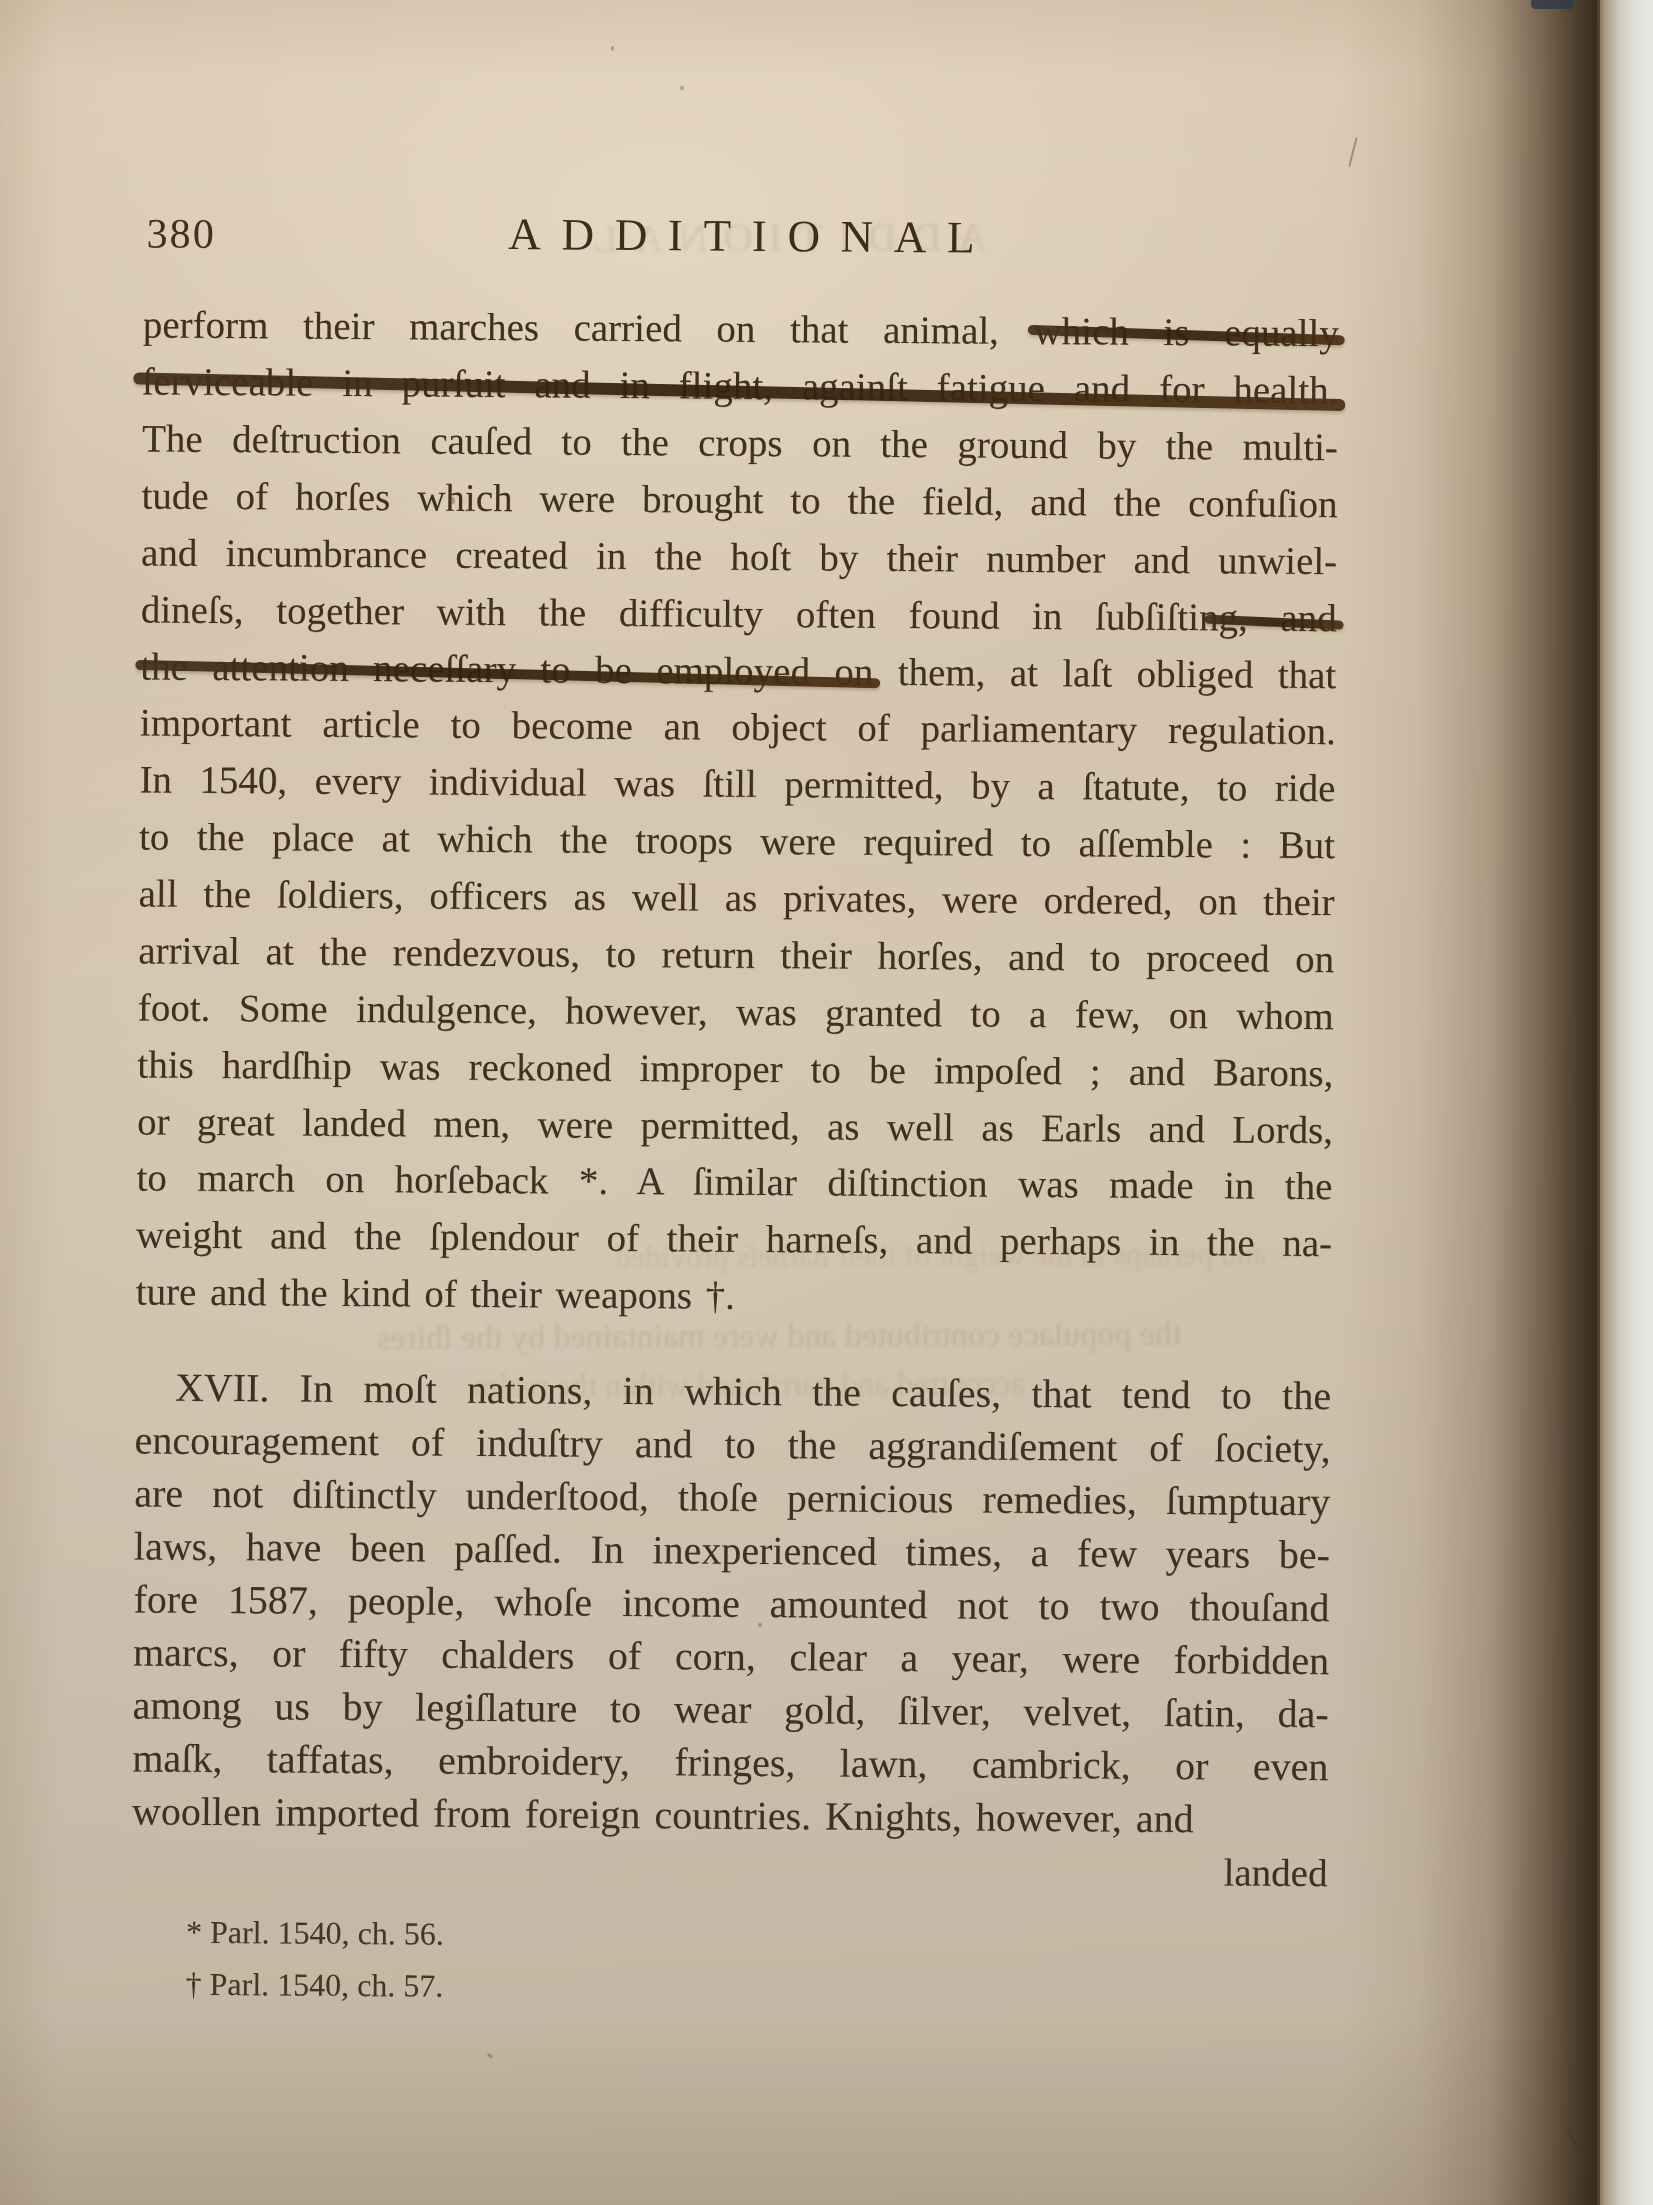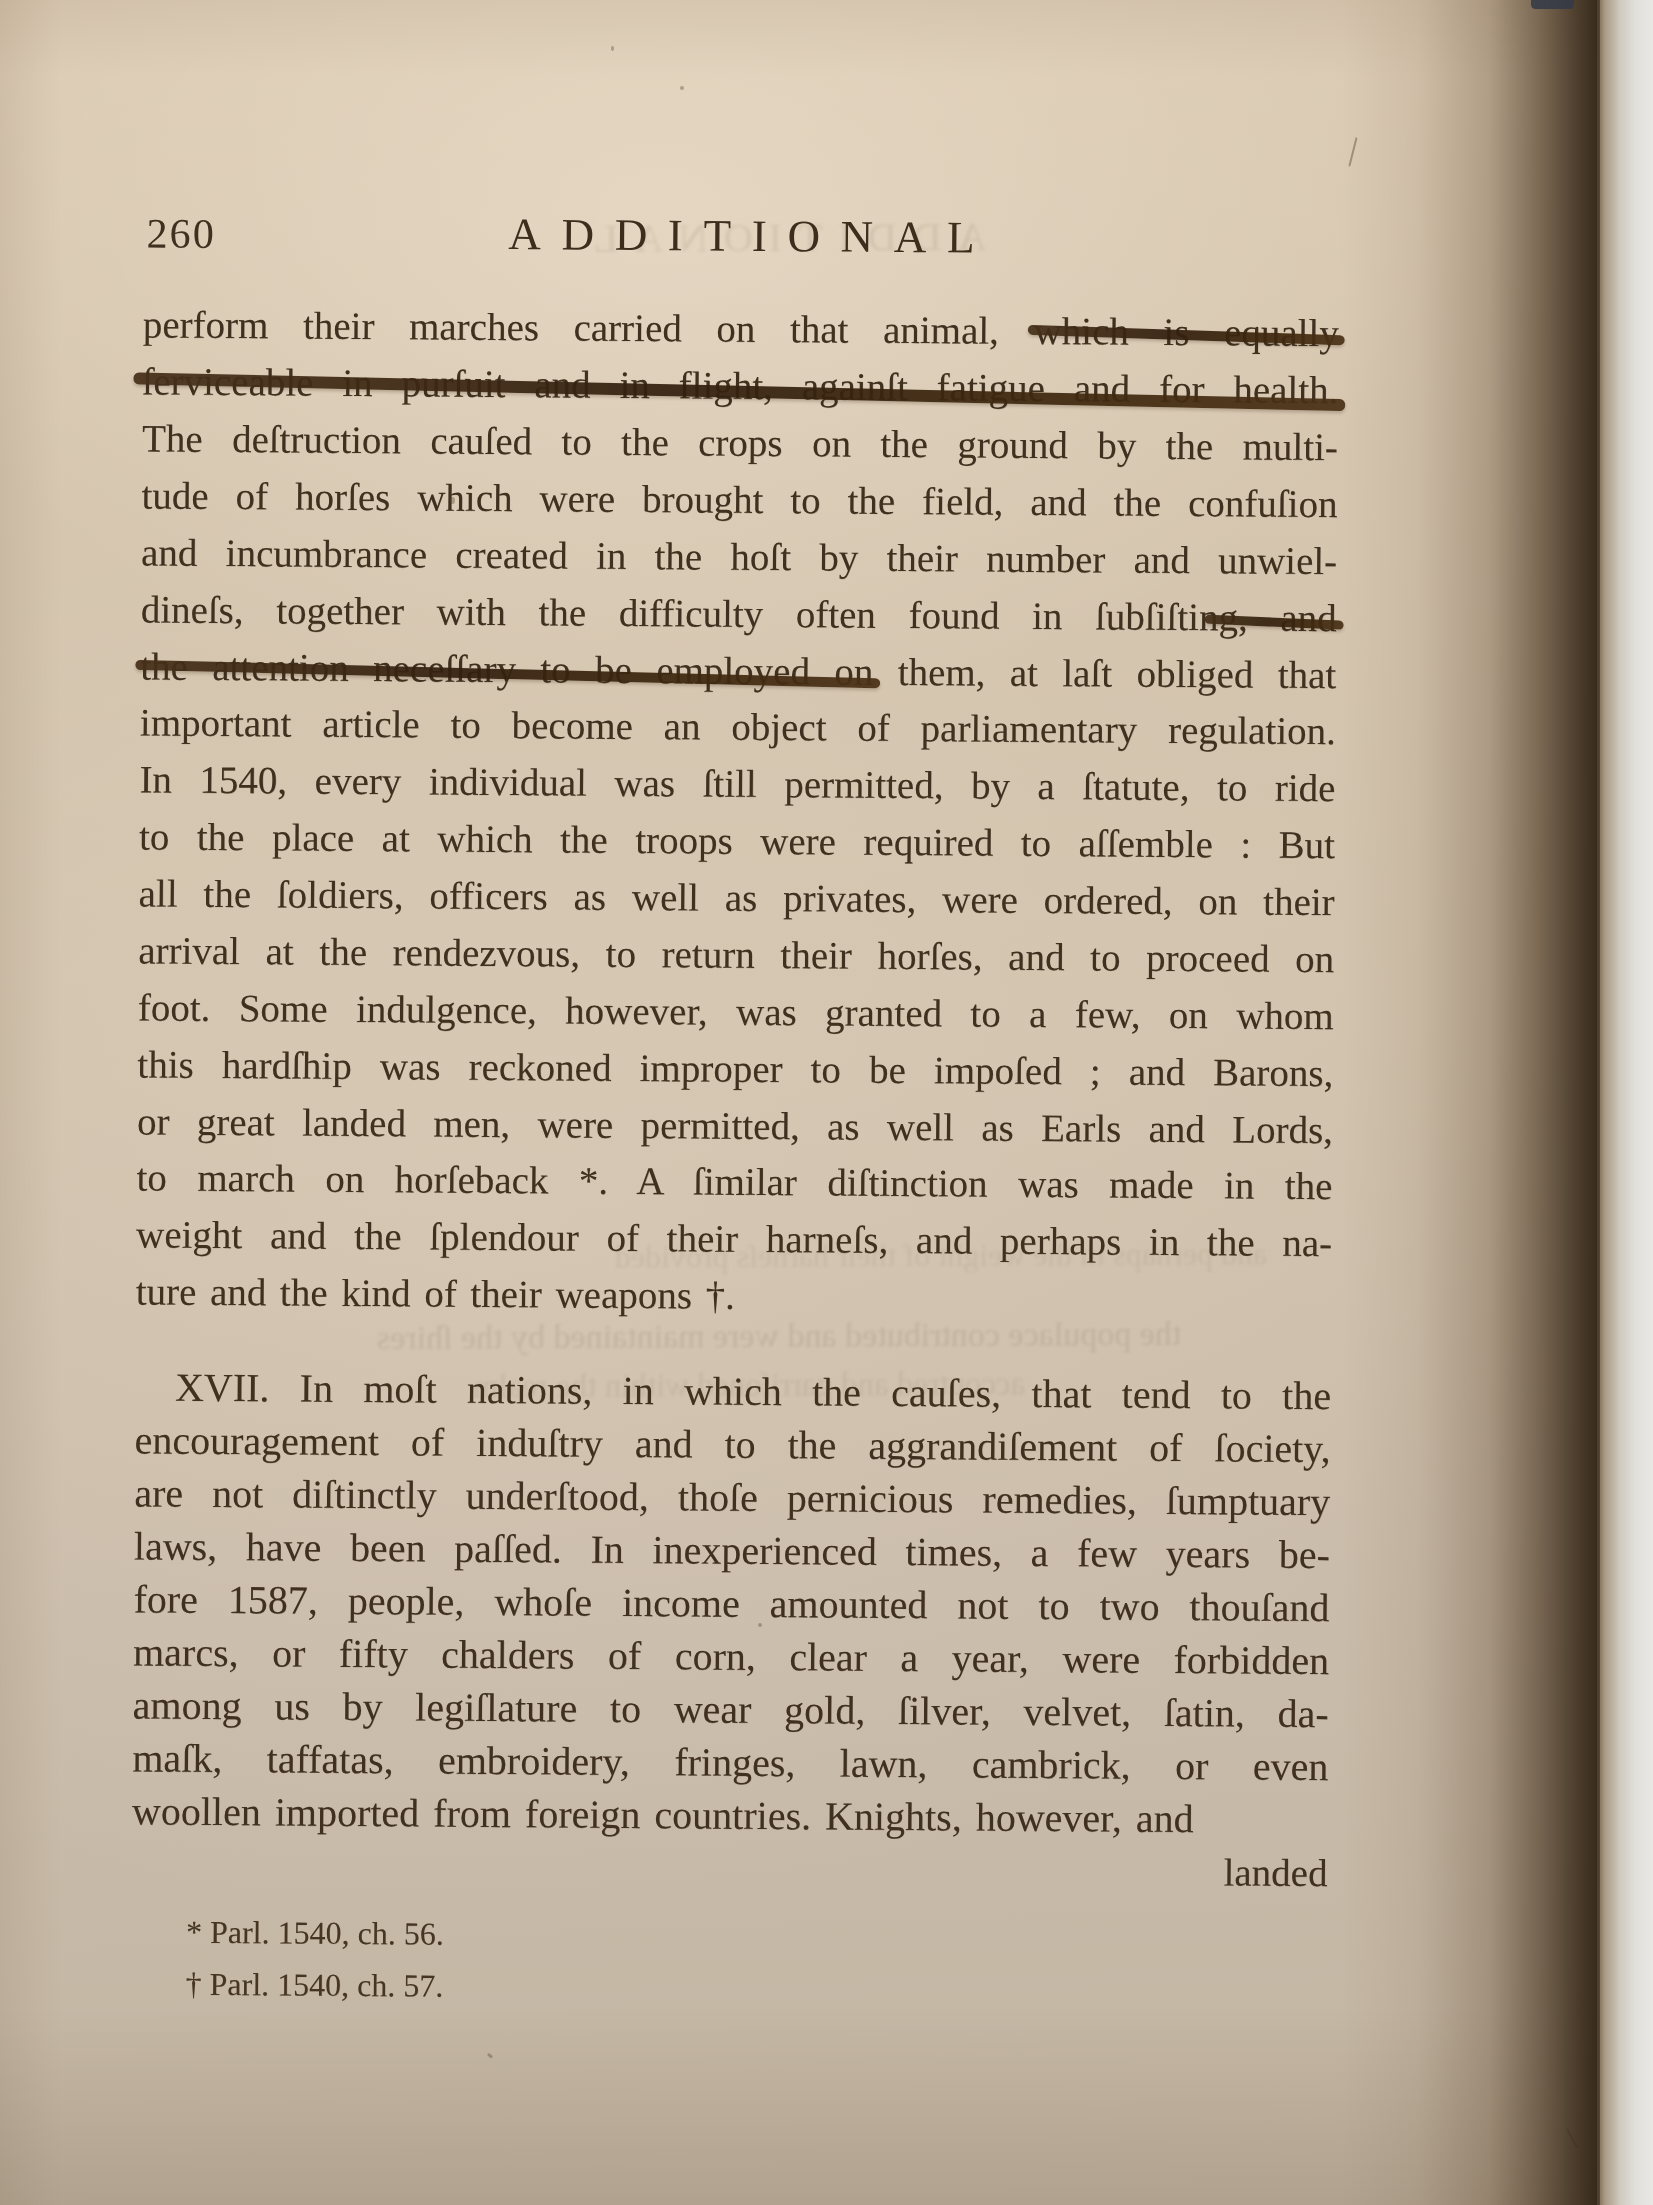--- a/index.html
+++ b/index.html
@@ -94,21 +94,21 @@
   <div class="shade shade-left"></div>
   <div class="shade shade-bottom"></div>
 
   <div class="ghost" style="left:481px; top:214px; width:602px; font-size:40px; letter-spacing:.4em;">ADDITIONAL</div>
   <div class="ghost" style="left:558px; top:1237px; width:766px; font-size:32px; opacity:.11;">and perhaps in the weight of their harneſs provided</div>
   <div class="ghost" style="left:235px; top:1317px; width:1088px; font-size:34px; opacity:.16;">the populace contributed and were maintained by the ſhires</div>
   <div class="ghost" style="left:284px; top:1367px; width:930px; font-size:33px; opacity:.12;">accoutred and garriſoned within the realm</div>
 
   <div class="sheet">
 
-    <div class="pagenum">260</div>
+    <div class="pagenum">380</div>
     <div class="header">ADDITIONAL</div>
 
     <div class="ln p1" style="top:300px"><span>perform their marches carried on that animal, </span><span class="struck sk-a">which is equally</span></div>
     <div class="ln p1" style="top:357px"><span class="struck sk-b">ſerviceable in purſuit and in flight, againſt fatigue and for health.</span></div>
     <div class="ln p1" style="top:414px">The deſtruction cauſed to the crops on the ground by the multi-</div>
     <div class="ln p1" style="top:471px">tude of horſes which were brought to the field, and the confuſion</div>
     <div class="ln p1" style="top:528px">and incumbrance created in the hoſt by their number and unwiel-</div>
     <div class="ln p1" style="top:585px"><span>dineſs, together with the difficulty often found in ſubſiſting,</span><span class="struck sk-c"> and</span></div>
     <div class="ln p1" style="top:642px"><span class="struck sk-d">the attention neceſſary to be employed on</span><span> them, at laſt obliged that</span></div>
     <div class="ln p1" style="top:698px">important article to become an object of parliamentary regulation.</div>

